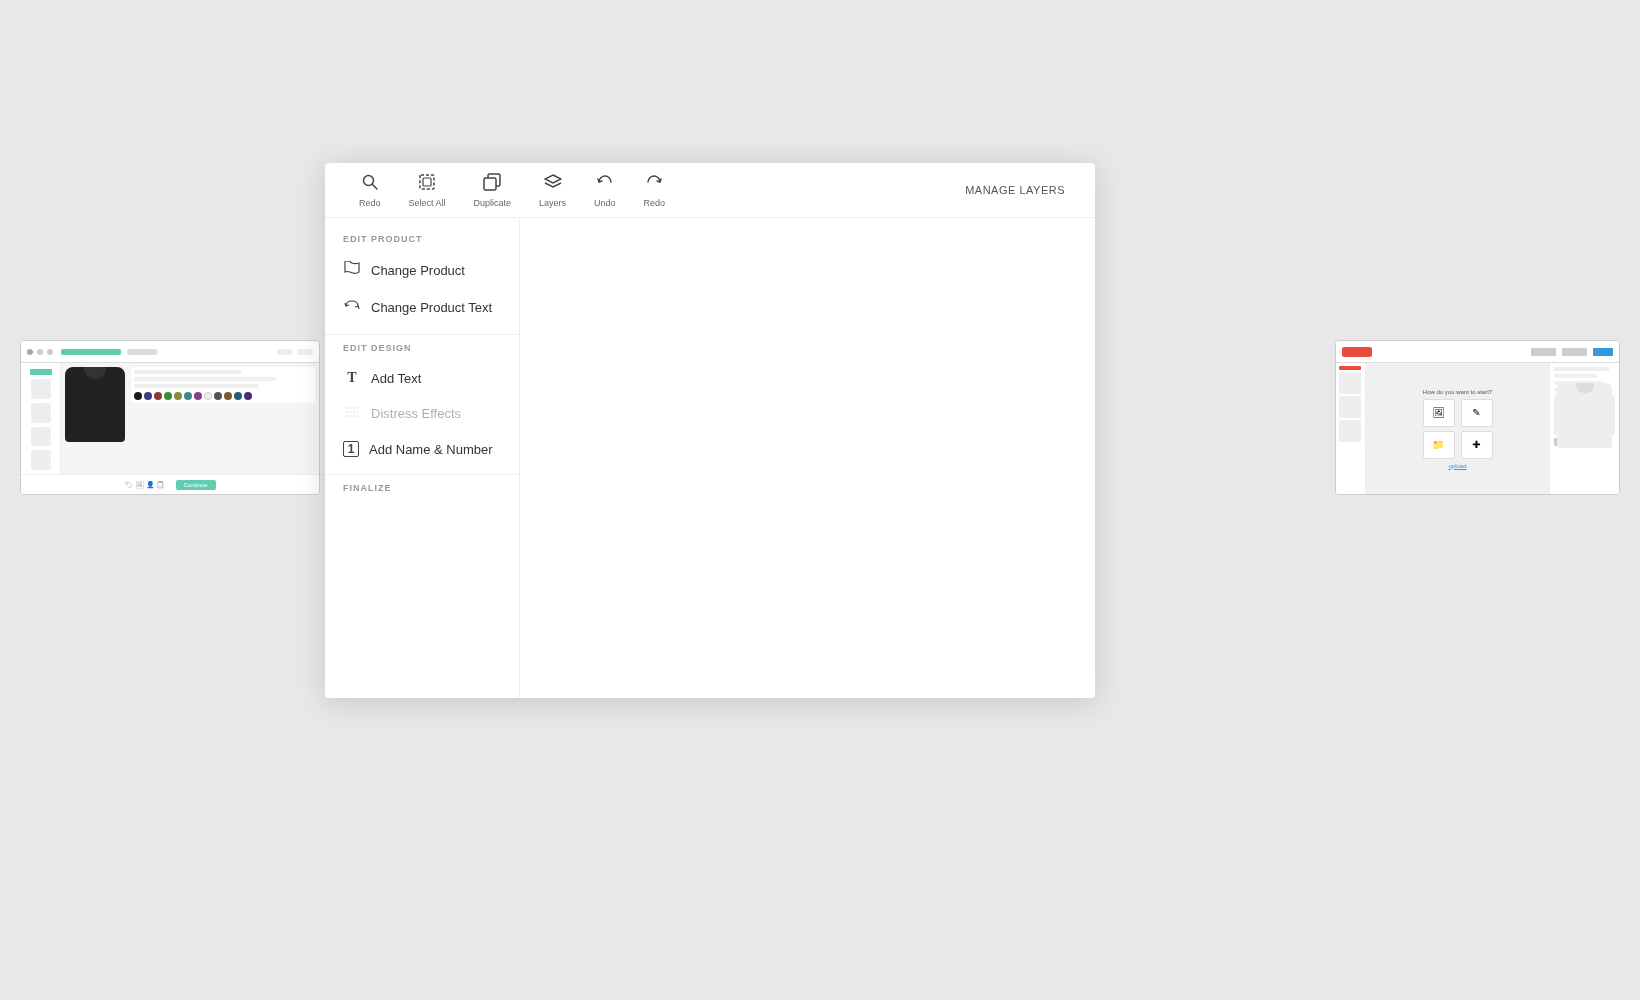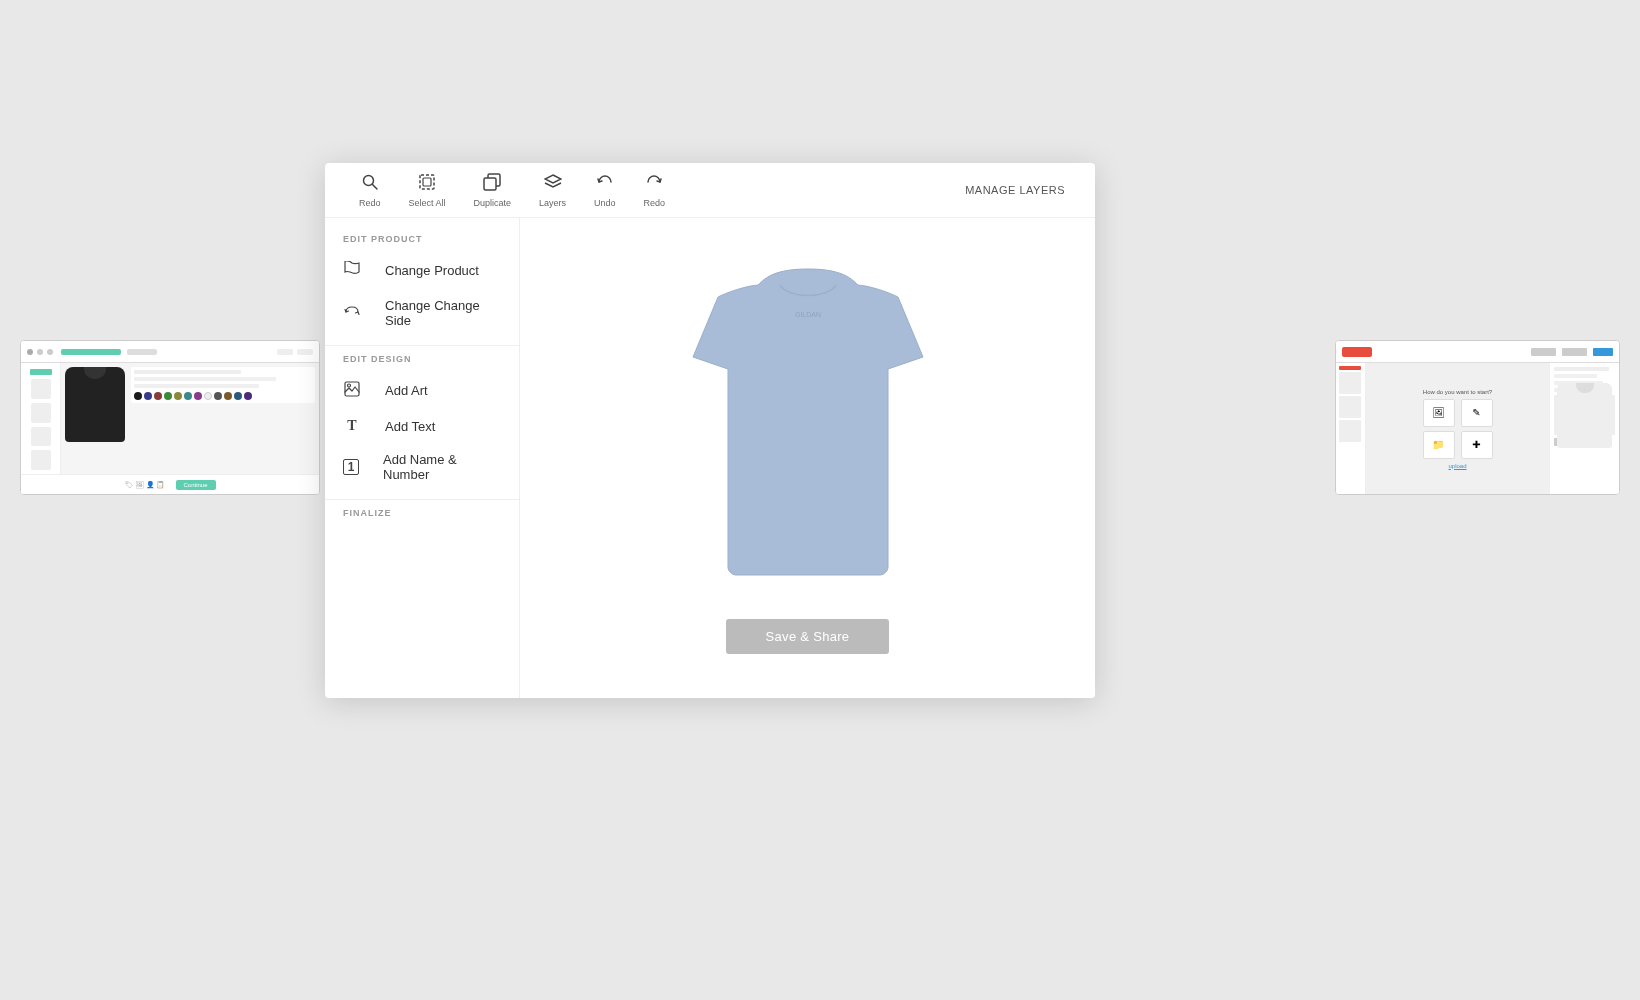--- a/index.html
+++ b/index.html
@@ -294,21 +294,21 @@
       font-weight: 700;
       color: #999;
       letter-spacing: 1px;
       text-transform: uppercase;
       padding: 0 18px 8px 18px;
     }
 
     .menu-item {
       display: flex;
       align-items: center;
-      gap: 24px;
+      gap: 10px;
       padding: 9px 18px;
       cursor: pointer;
       color: #333;
       font-size: 13px;
     }
     .menu-item-icon {
       font-size: 15px;
       color: #444;
       width: 18px;
       text-align: center;
@@ -563,84 +563,52 @@
 
 
       <div class="menu-item">
         <span class="menu-item-icon">
           <svg width="16" height="16" viewBox="0 0 16 16" fill="none">
             <path d="M2 8 C2 5 4 3 8 3 C12 3 14 5 14 8" stroke="#444" stroke-width="1.2" stroke-linecap="round" fill="none"></path>
             <polyline points="1,5.5 2,8 4.5,7" stroke="#444" stroke-width="1.2" stroke-linecap="round" stroke-linejoin="round" fill="none"></polyline>
             <polyline points="15,10.5 14,8 11.5,9" stroke="#444" stroke-width="1.2" stroke-linecap="round" stroke-linejoin="round" fill="none"></polyline>
           </svg>
         </span>
-        <span class="menu-item-label">Change Change Side</span>
+        <span class="menu-item-label">Change Product Text</span>
       </div>
 
       <div class="section-divider"></div>
 
       <div class="section-label">EDIT DESIGN</div>
 
 
-      <div class="menu-item">
-        <span class="menu-item-icon">
-          <svg width="16" height="16" viewBox="0 0 16 16" fill="none">
-            <rect x="1" y="1" width="14" height="14" rx="1.5" stroke="#444" stroke-width="1.2" fill="none"></rect>
-            <polyline points="1,11 5,7 8,10 11,6 15,11" stroke="#444" stroke-width="1.2" fill="none" stroke-linecap="round" stroke-linejoin="round"></polyline>
-            <circle cx="5" cy="4.5" r="1.5" stroke="#444" stroke-width="1.2" fill="none"></circle>
-          </svg>
-        </span>
-        <span class="menu-item-label">Add Art</span>
-      </div>
 
       <div class="menu-item">
         <span class="menu-item-icon" style="font-size:14px;font-weight:bold;color:#444;font-family:serif;">T</span>
         <span class="menu-item-label">Add Text</span>
       </div>
 
+      <div class="menu-item menu-item-disabled">
+        <span class="menu-item-icon">
+          <svg width="16" height="16" viewBox="0 0 16 16" fill="none">
+            <line x1="2" y1="4" x2="14" y2="4" stroke="#aaa" stroke-width="1" stroke-dasharray="2 1.5"></line>
+            <line x1="2" y1="8" x2="14" y2="8" stroke="#aaa" stroke-width="1" stroke-dasharray="2 1.5"></line>
+            <line x1="2" y1="12" x2="14" y2="12" stroke="#aaa" stroke-width="1" stroke-dasharray="2 1.5"></line>
+          </svg>
+        </span>
+        <span class="menu-item-label">Distress Effects</span>
+      </div>
 
       <div class="menu-item">
         <span class="menu-item-icon" style="font-size:12px;font-weight:bold;color:#444;width:16px;height:16px;border:1.2px solid #444;display:flex;align-items:center;justify-content:center;border-radius:2px;">1</span>
         <span class="menu-item-label">Add Name &amp; Number</span>
       </div>
 
       <div class="section-divider"></div>
 
       <div class="section-label">FINALIZE</div>
 
 
     </div>
 
-    <div class="canvas-area">
-      <div class="tshirt-container">
-
-        <svg class="tshirt-svg" viewBox="0 0 300 340" fill="none" xmlns="http://www.w3.org/2000/svg">
-
-          <path d="
-            M60,40
-            C60,40 80,30 100,28
-            C108,20 118,12 150,12
-            C182,12 192,20 200,28
-            C220,30 240,40 240,40
-            L265,100
-            L230,112
-            L230,310
-            C230,314 226,318 222,318
-            L78,318
-            C74,318 70,314 70,310
-            L70,112
-            L35,100
-            Z
-          " fill="#a8bcd8" stroke="#9aafc8" stroke-width="1"></path>
-
-          <path d="M122,28 C130,42 170,42 178,28" stroke="#9aafc8" stroke-width="1.5" fill="none"></path>
-
-          <text x="150" y="60" text-anchor="middle" font-size="7" fill="#8da5bb" font-family="Arial">GILDAN</text>
-        </svg>
-      </div>
-
-      <div class="save-btn-area">
-        <button class="save-btn">Save &amp; Share</button>
-      </div>
-    </div>
 
   </div>
 </div>
 
 </body></html>

